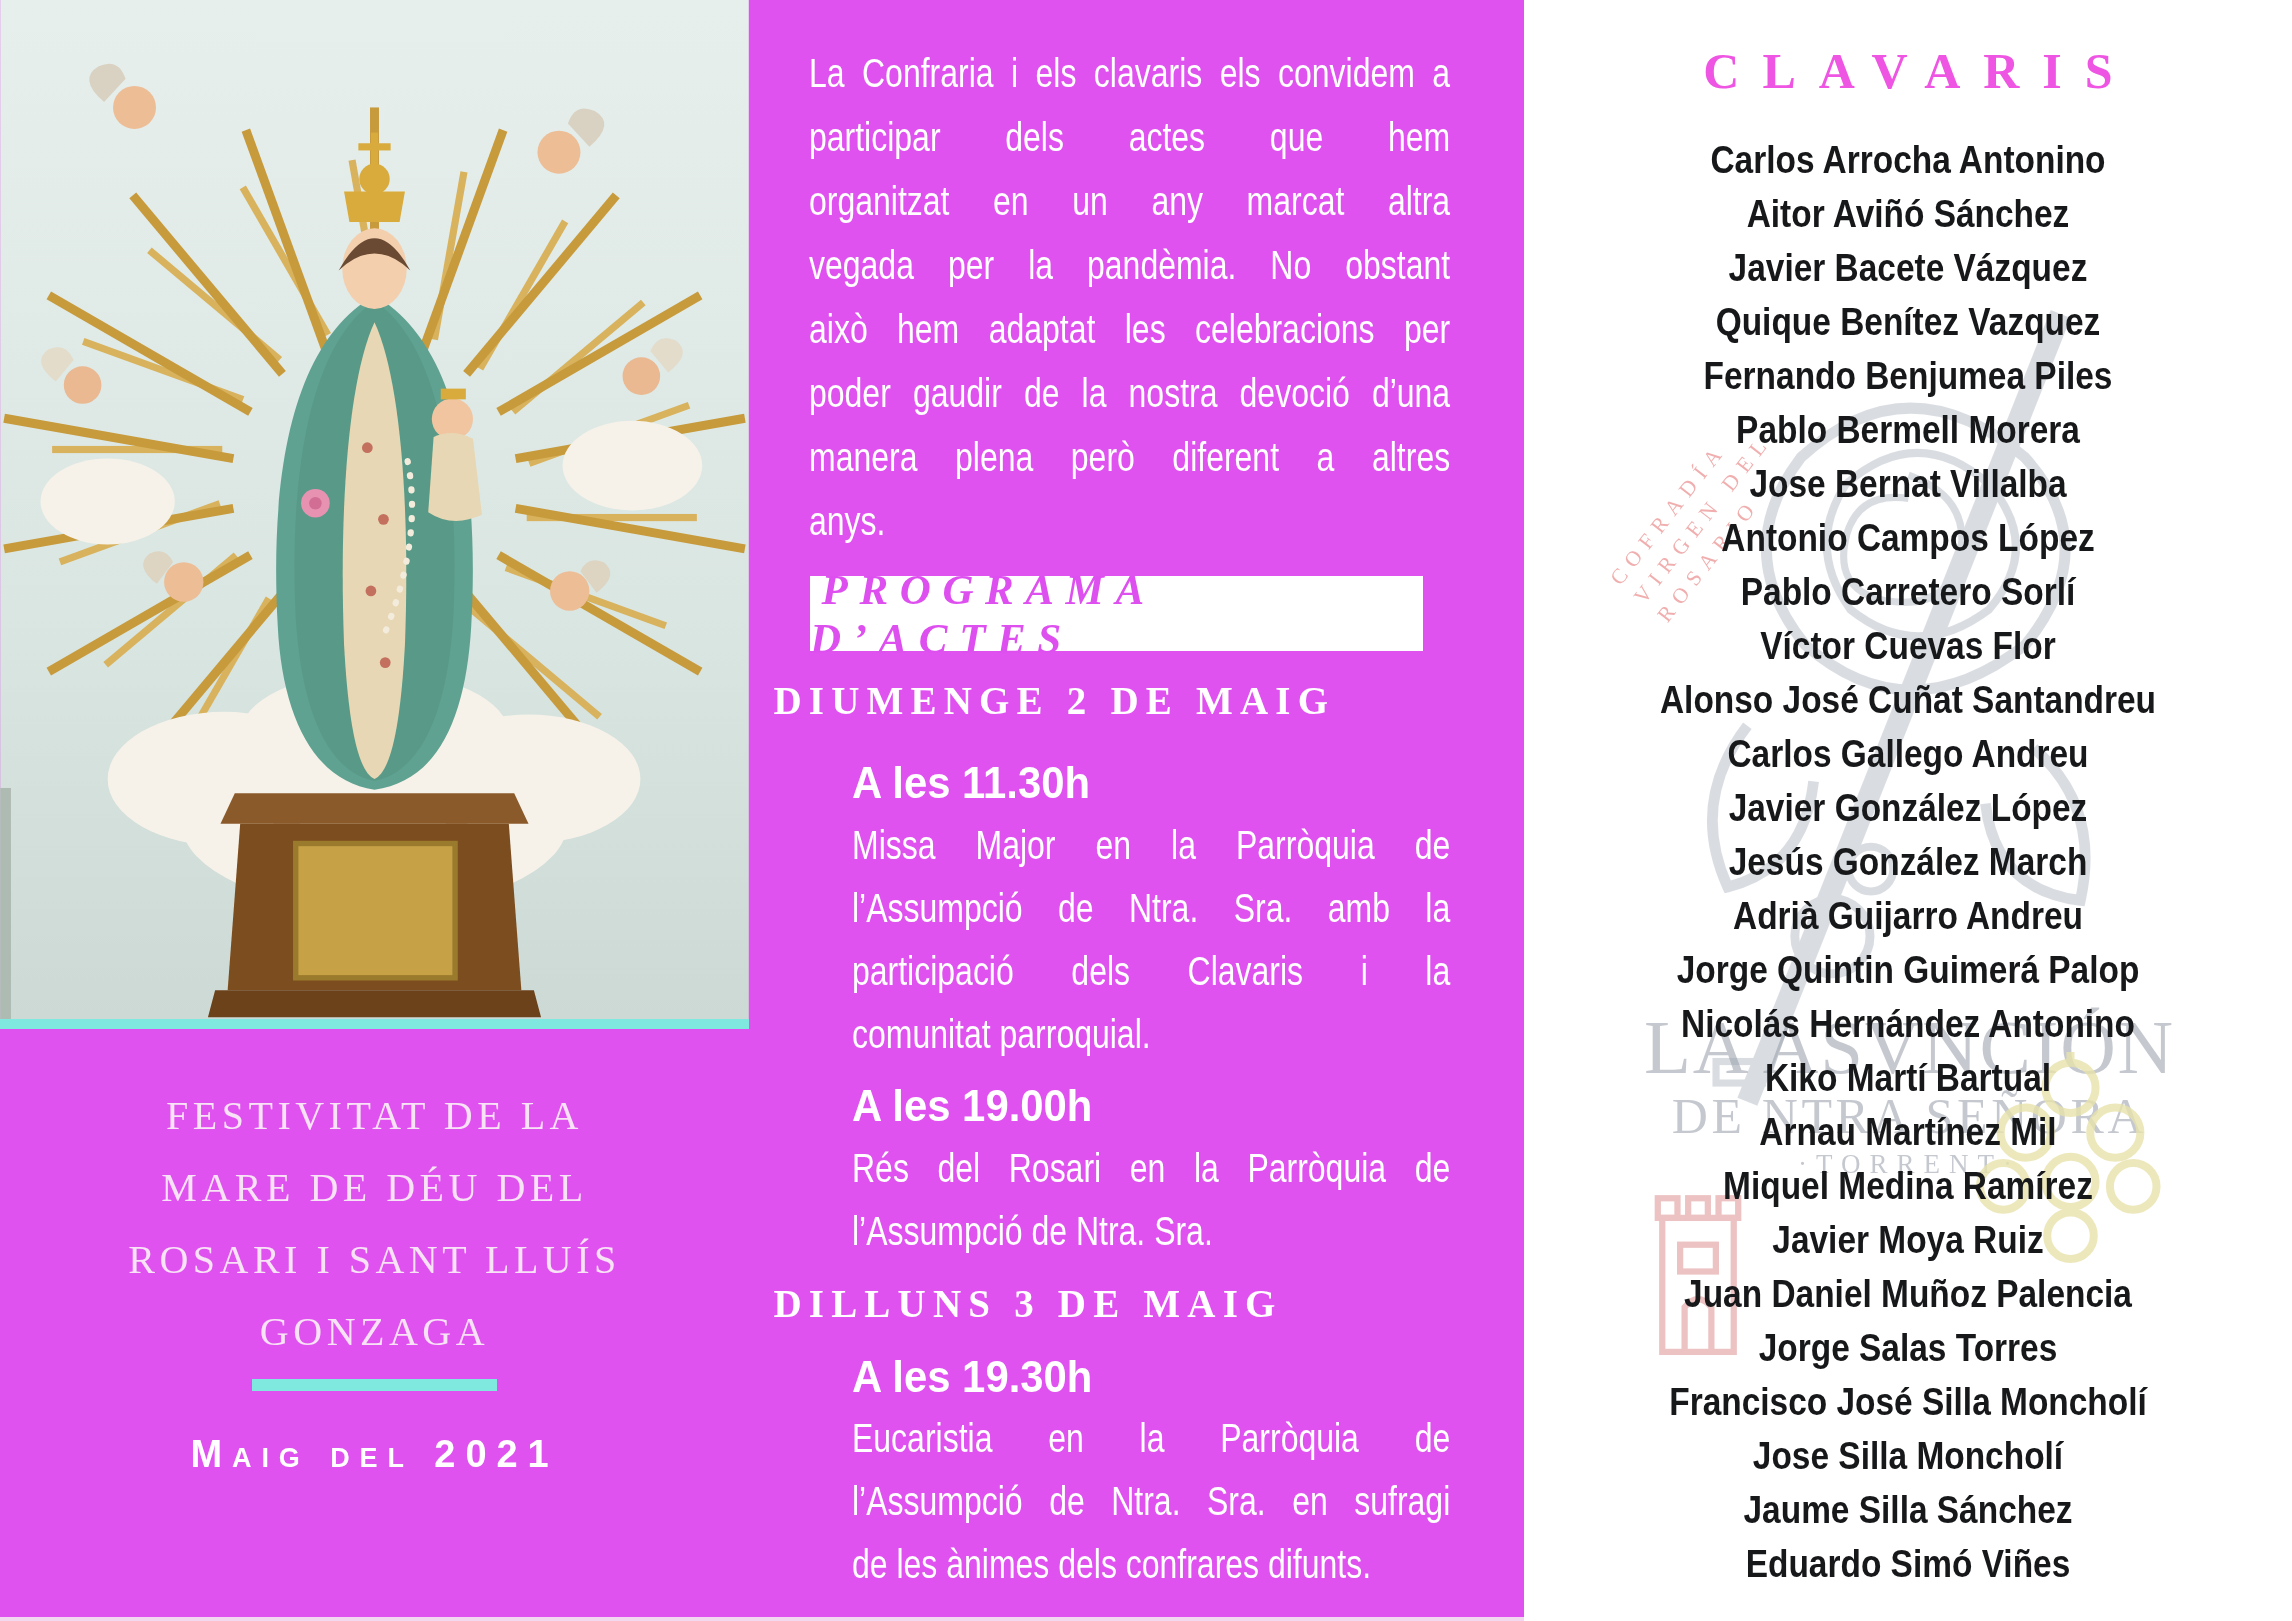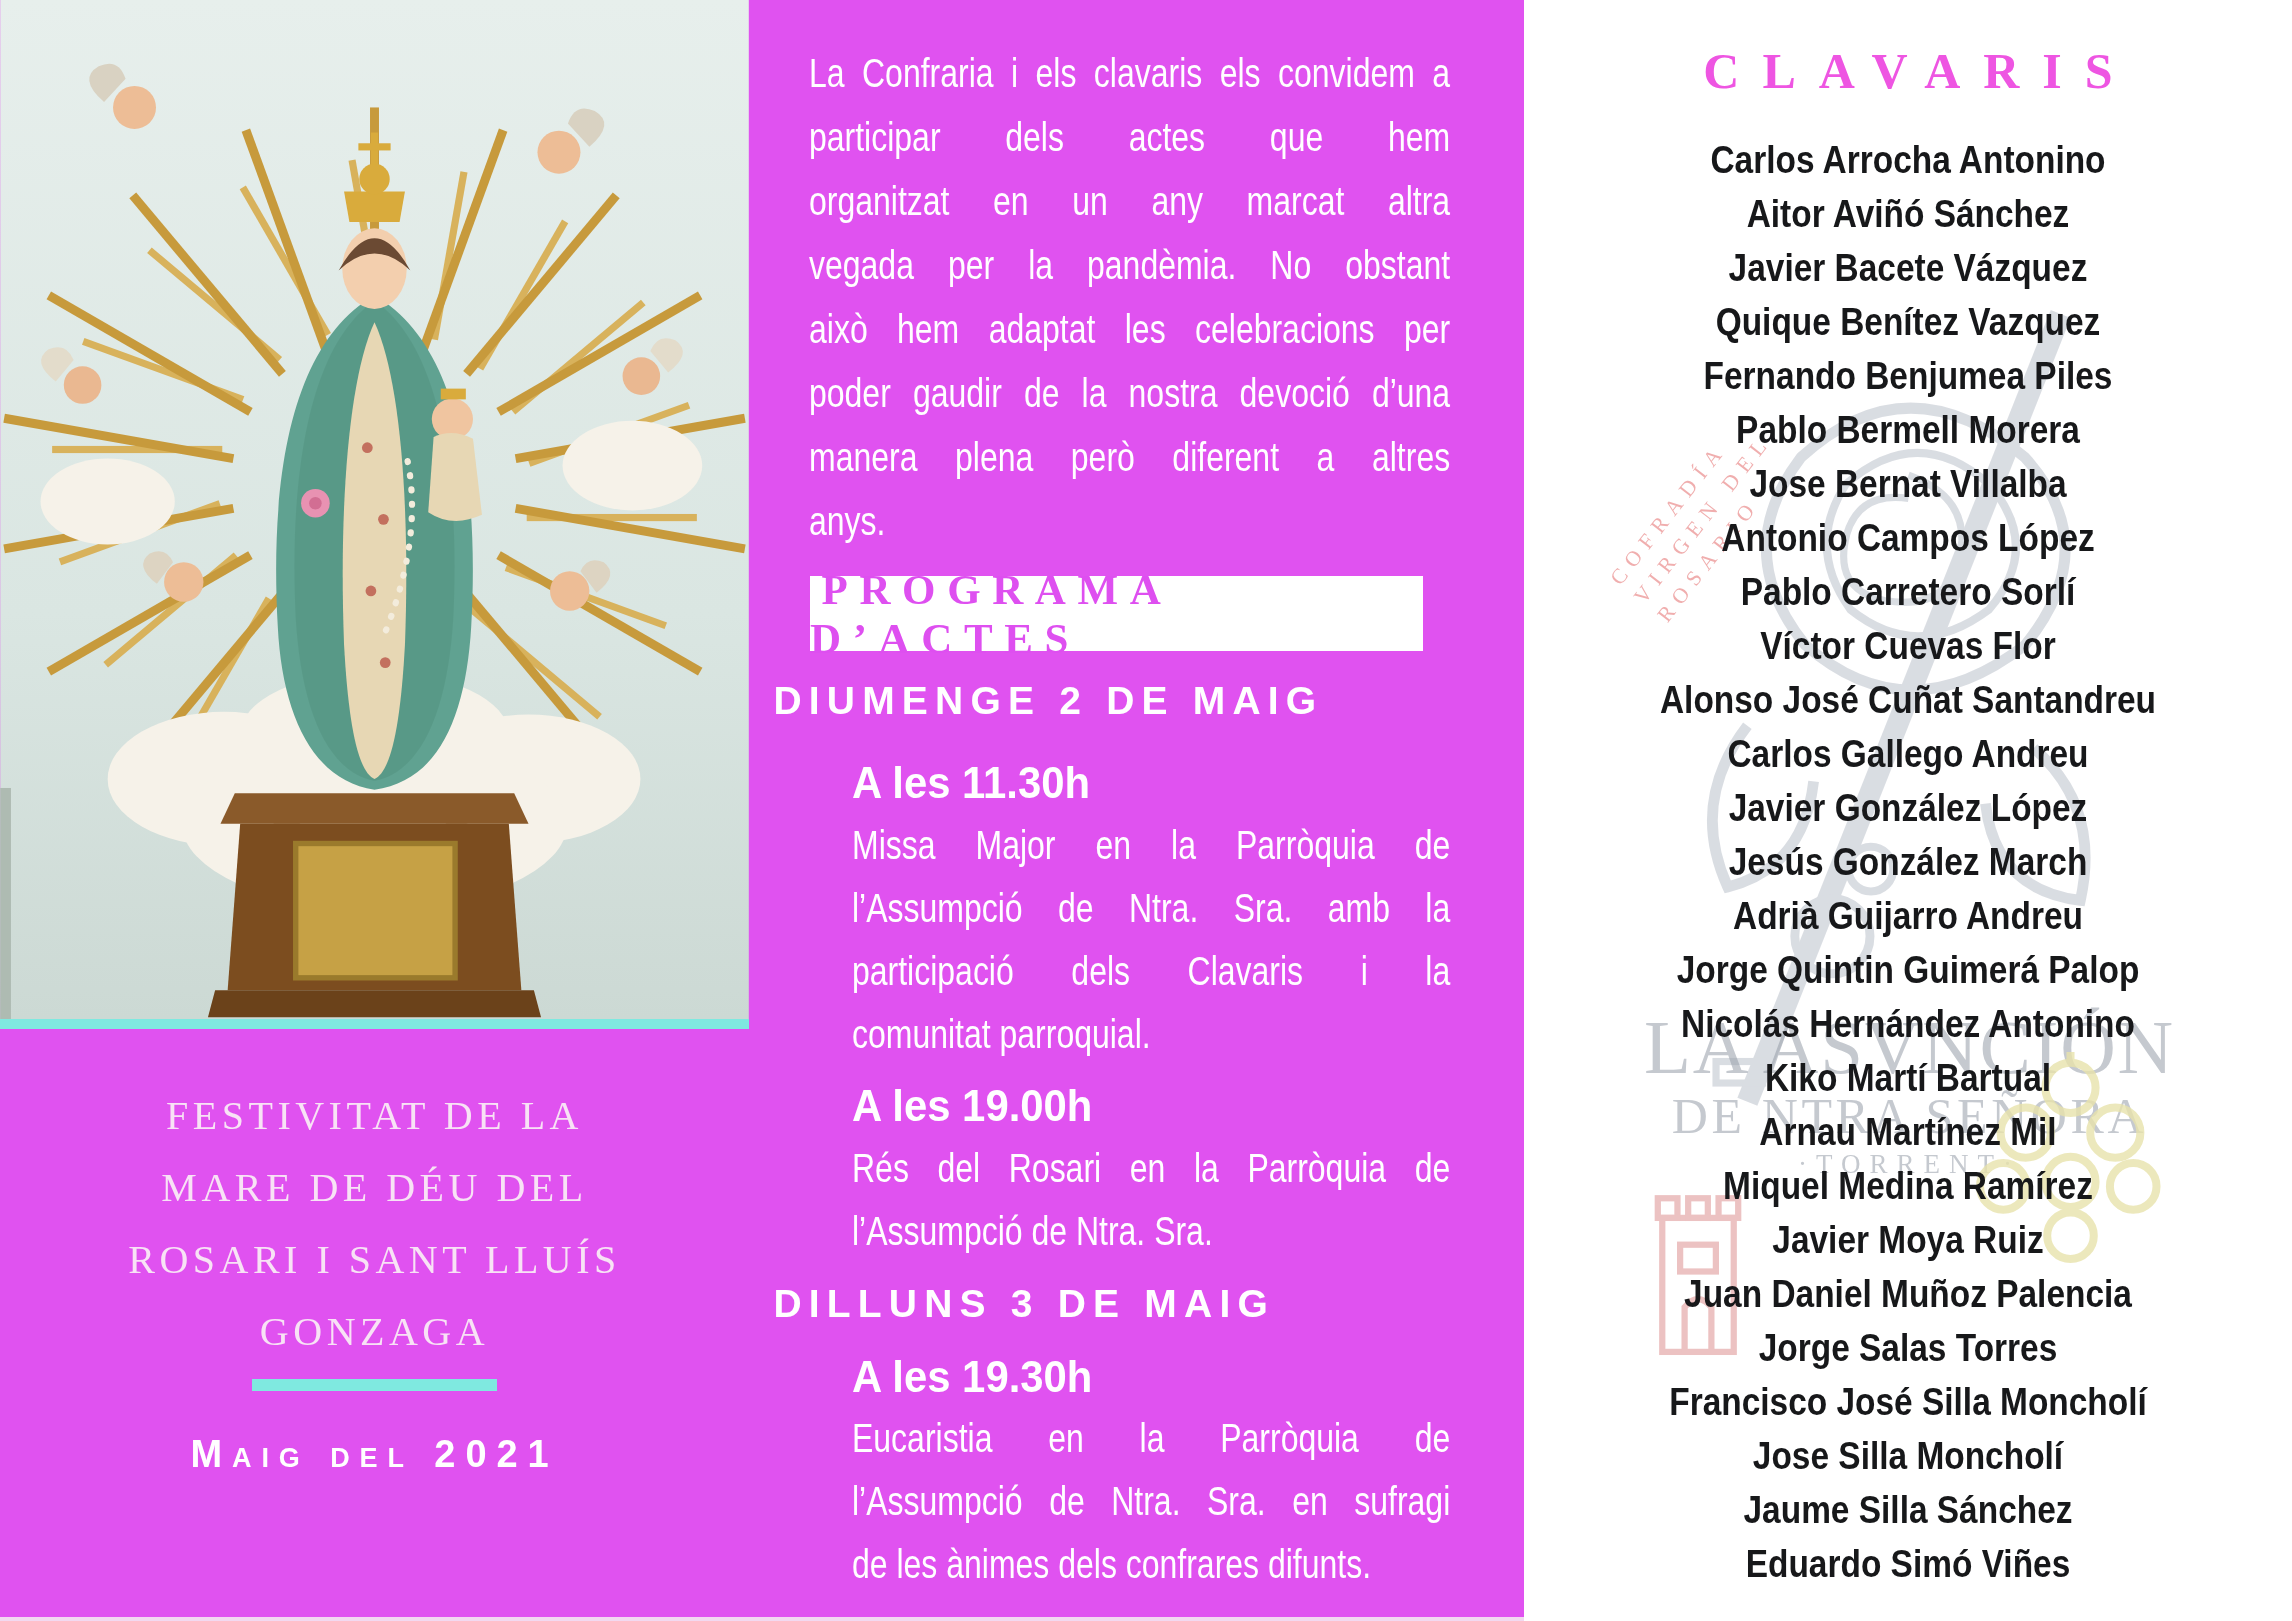--- a/index.html
+++ b/index.html
@@ -27,24 +27,24 @@
     font-weight:bold;font-size:38px;letter-spacing:9.9px;font-variant:small-caps;}
 
   
   .middle{position:absolute;left:768px;top:0;width:682px;height:1546px;color:#fff;}
   .intro{position:relative;margin:41px 0 0 41px;width:822px;transform:scaleX(.78);transform-origin:left top;}
   .intro-bar{position:absolute;left:767px;top:72px;width:9px;height:387px;background:var(--cyan);}
   .pline{font-size:41px;line-height:64px;text-align:justify;text-align-last:justify;white-space:nowrap;}
   .pline:last-child{text-align-last:left;}
   .slot-body .pline{line-height:63px;}
   .program-box{margin:23px 0 0 42px;width:613px;height:75px;background:#ffffff;
-    display:flex;align-items:center;justify-content:center;}
+    display:flex;align-items:center;justify-content:center;font-style:italic;}
   .program-box span{color:var(--accent);font-family:"Liberation Serif",serif;font-weight:bold;
     font-size:43px;letter-spacing:11.6px;text-indent:11.6px;}
-  .day{margin:27px 0 0 5.4px;font-family:Liberation Sans, sans-serif;font-weight:bold;
+  .day{margin:27px 0 0 5.4px;font-family:Liberation Serif, serif;font-weight:bold;
     font-size:39px;line-height:45px;letter-spacing:7.2px;color:#fff;}
   .day.second{margin-top:18px;}
   .slot-time{margin:36px 0 0 84px;font-size:45px;line-height:48px;font-weight:bold;
     transform:scaleX(.93);transform-origin:left center;white-space:nowrap;}
   .slot-time.t2{margin-top:16px;}
   .slot-time.t3{margin-top:27px;}
   .slot-body{margin:7.2px 0 0 84px;width:767px;transform:scaleX(.78);transform-origin:left top;}
   .slot-body.b3{margin-top:5.4px;}
 
   

